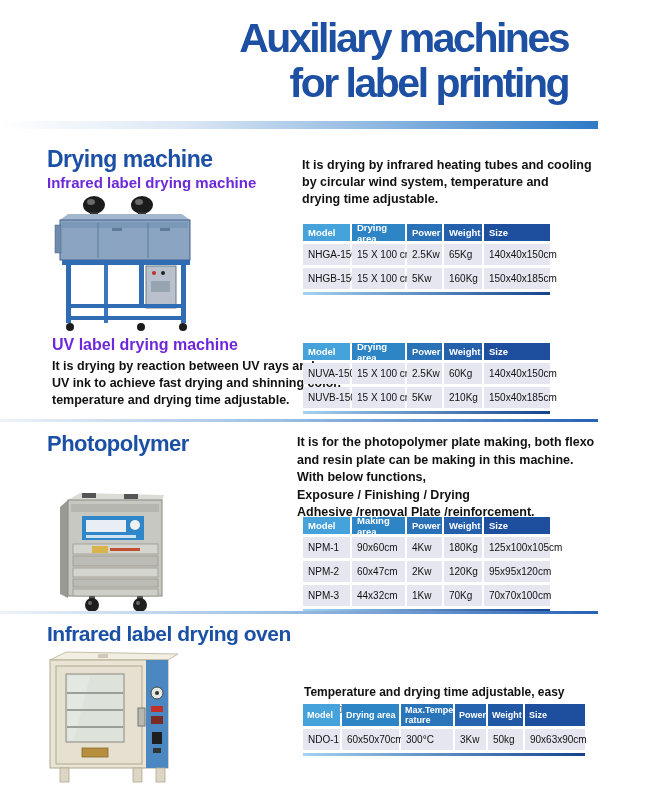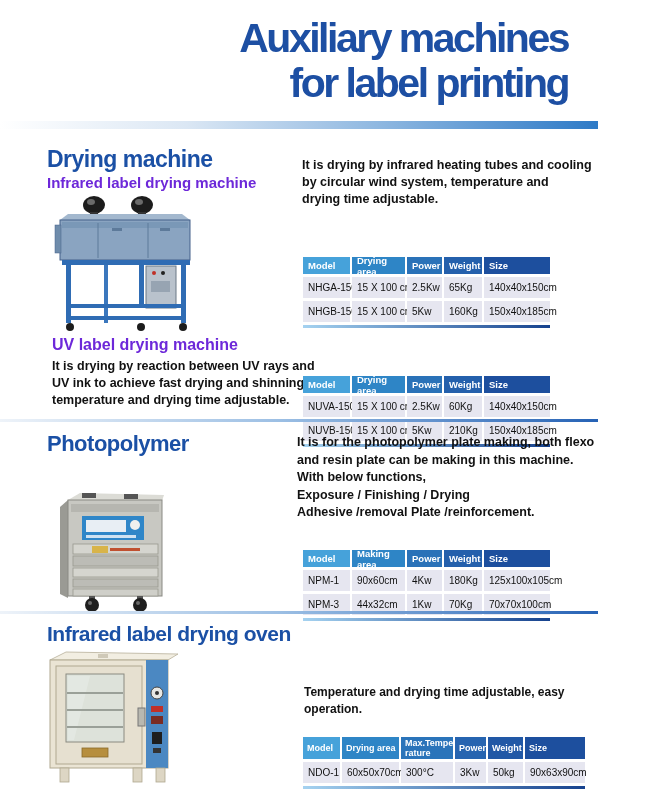--- a/index.html
+++ b/index.html
@@ -14,21 +14,21 @@
     background:linear-gradient(to right,#ffffff 0%,#dbe7f4 30%,#8cb6e0 62%,#2474c4 100%); }
   .divider { position:absolute; left:0; width:620px; height:3px;
     background:linear-gradient(to right,#eef3f9 0%,#9cbfe4 45%,#1e5cb2 100%); }
 
   
   .h-blue { position:absolute; color:#1b50a5; font-weight:bold; letter-spacing:-0.5px; }
   .h-black { position:absolute; color:#6d28d9; font-weight:bold; }
   .desc { position:absolute; font-size:12.5px; font-weight:bold; color:#111; line-height:17px; }
 
   
-  .tbl { position:absolute;margin-top:33px; }
+  .tbl { position:absolute; }
   .row { display:flex; gap:2px; margin-bottom:3px; }
   .hc { color:#fff; font-weight:bold; font-size:9.5px; height:17px;
         display:flex; align-items:center; padding-left:5px; }
   .hc2 { height:22px; line-height:10px; font-size:9px; padding-left:4px; }
   .dc { background:#e6e6f0; font-size:10px; color:#111; height:21px;
         display:flex; align-items:center; padding-left:5px; white-space:nowrap; }
   .tline { height:3px; background:linear-gradient(to right,#a5d2f0,#16428e); margin-top:1px; }
 
   
   .cA{width:47px}.cB{width:53px}.cC{width:35px}.cD{width:38px}.cE{width:66px}
@@ -204,20 +204,27 @@
       <div class="hc k4 cE">Size</div>
     </div>
     <div class="row">
       <div class="dc cA">NPM-1</div>
       <div class="dc cB">90x60cm</div>
       <div class="dc cC">4Kw</div>
       <div class="dc cD">180Kg</div>
       <div class="dc cE">125x100x105cm</div>
     </div>
     <div class="row">
+      <div class="dc cA">NPM-2</div>
+      <div class="dc cB">60x47cm</div>
+      <div class="dc cC">2Kw</div>
+      <div class="dc cD">120Kg</div>
+      <div class="dc cE">95x95x120cm</div>
+    </div>
+    <div class="row">
       <div class="dc cA">NPM-3</div>
       <div class="dc cB">44x32cm</div>
       <div class="dc cC">1Kw</div>
       <div class="dc cD">70Kg</div>
       <div class="dc cE">70x70x100cm</div>
     </div>
     <div class="tline" style="width:247px"></div>
   </div>
 
   <div class="divider" style="top:611px;"></div>

